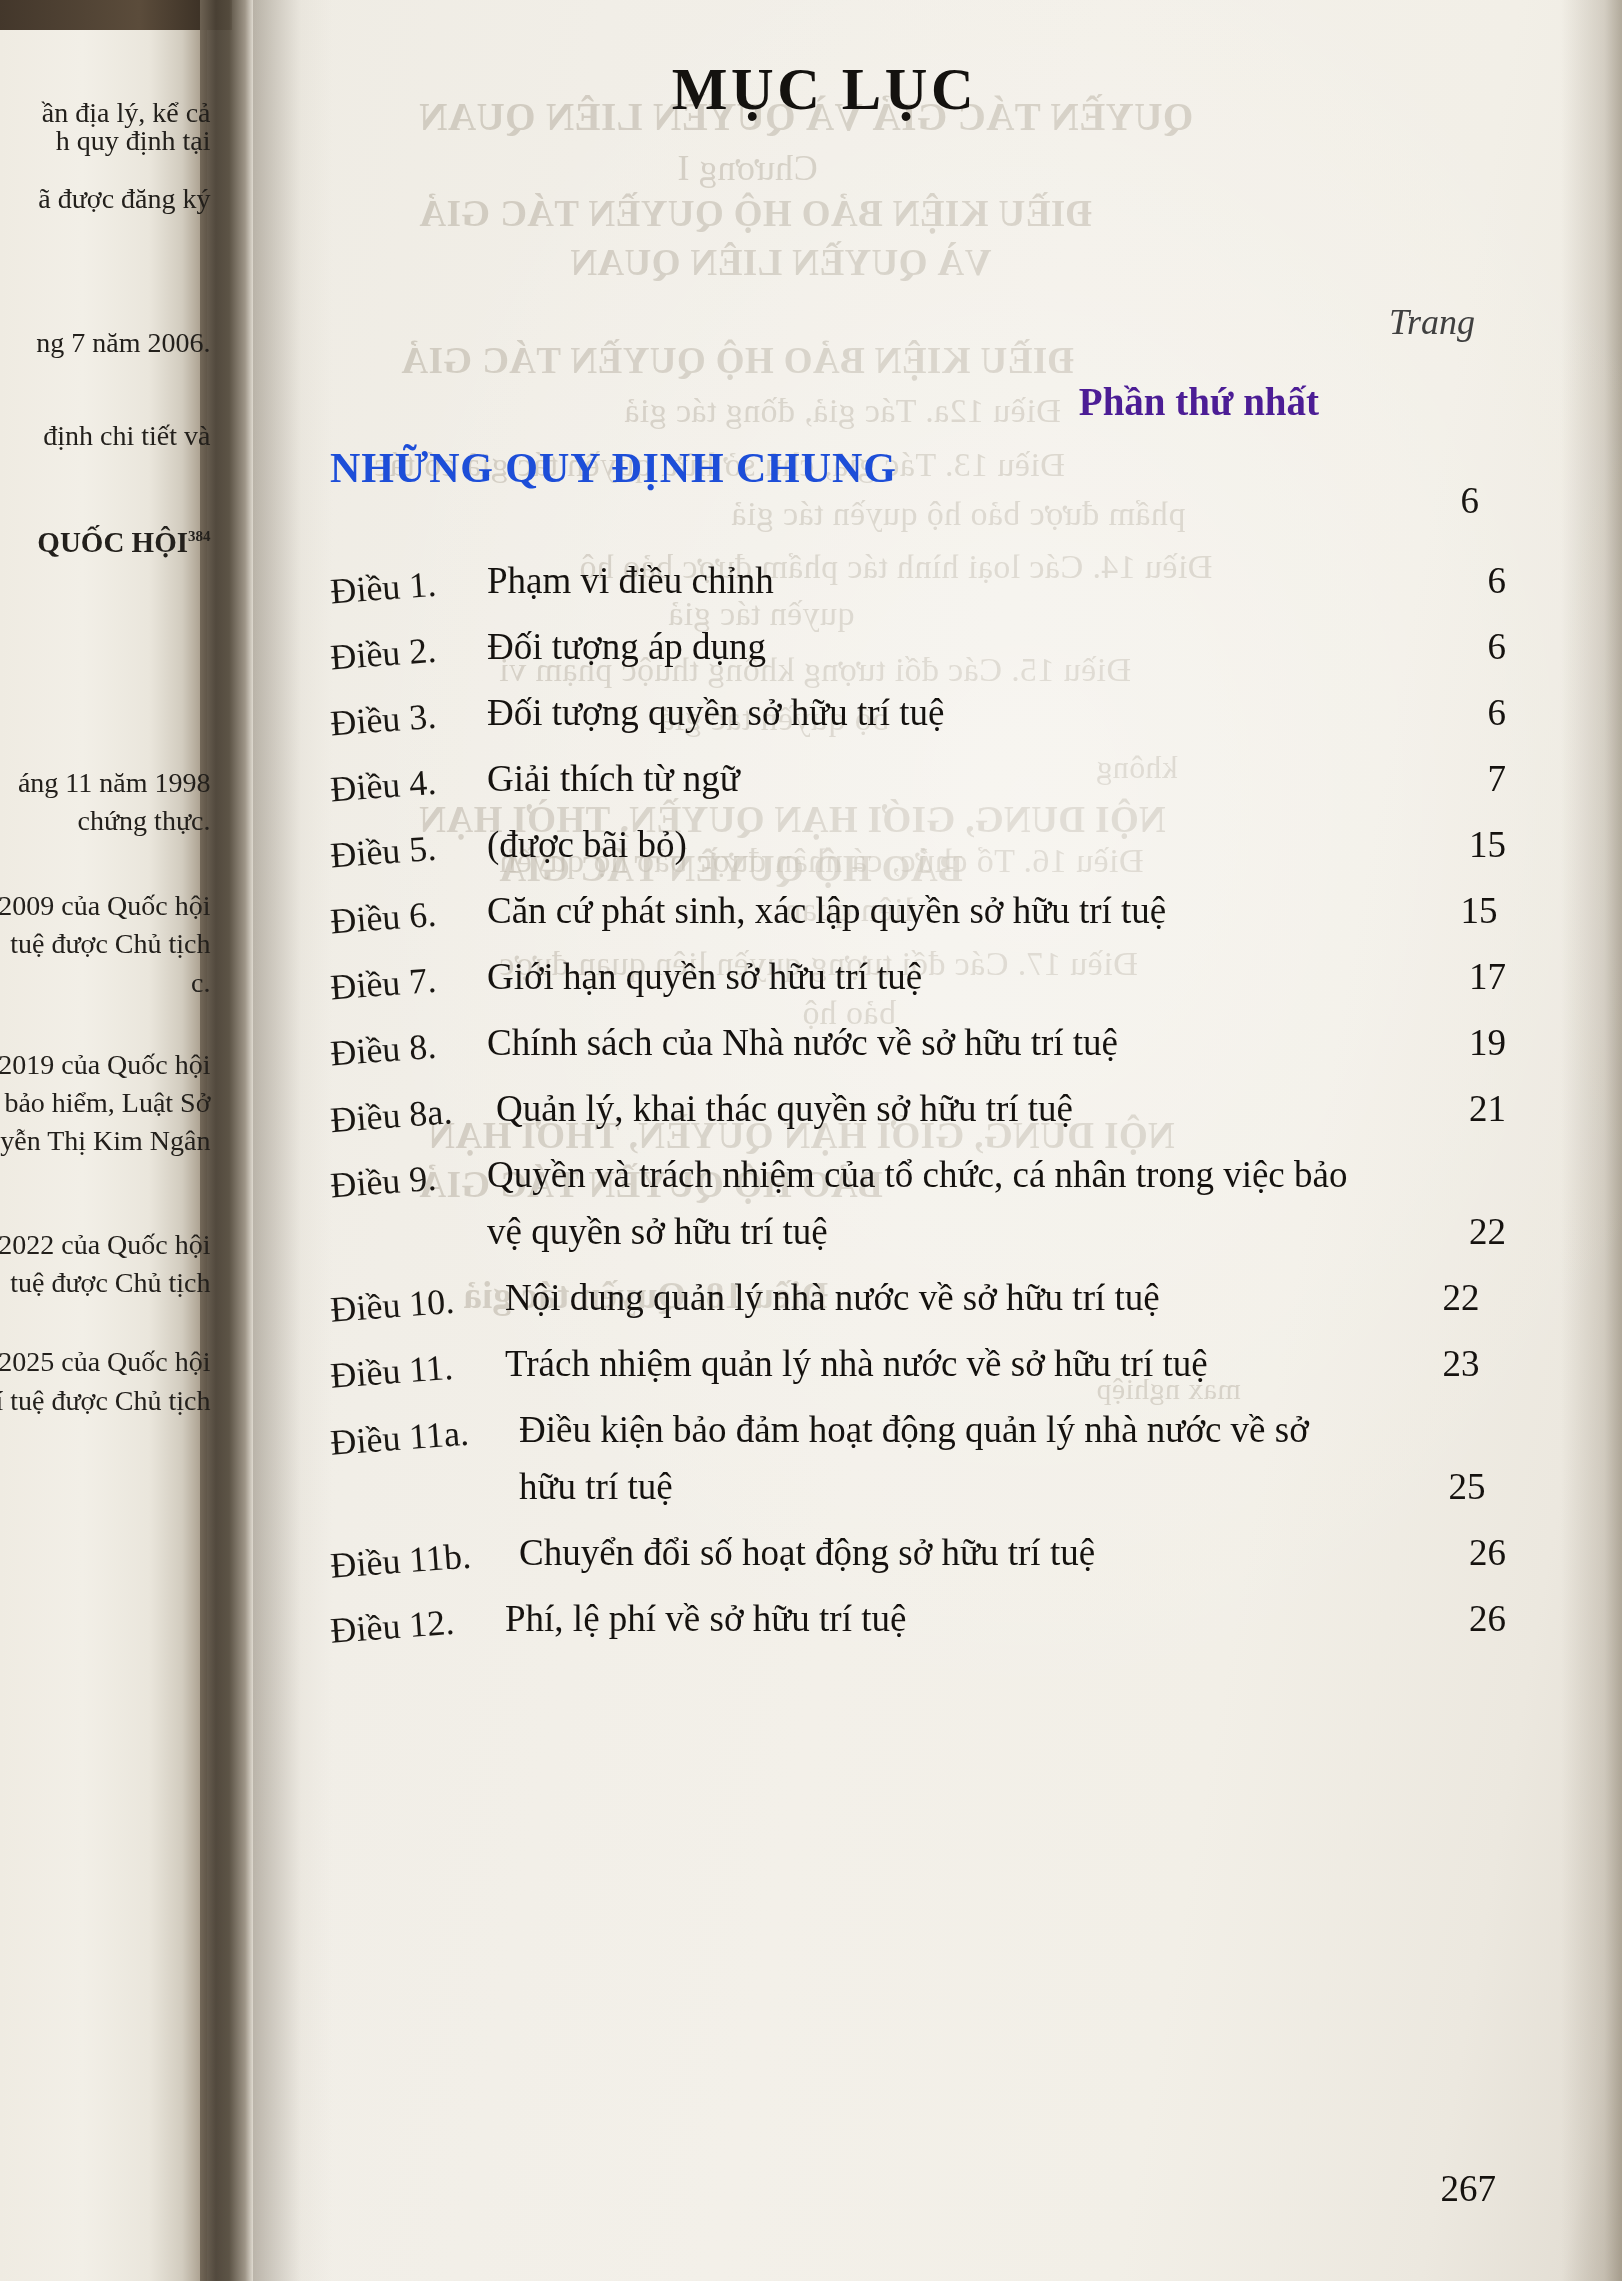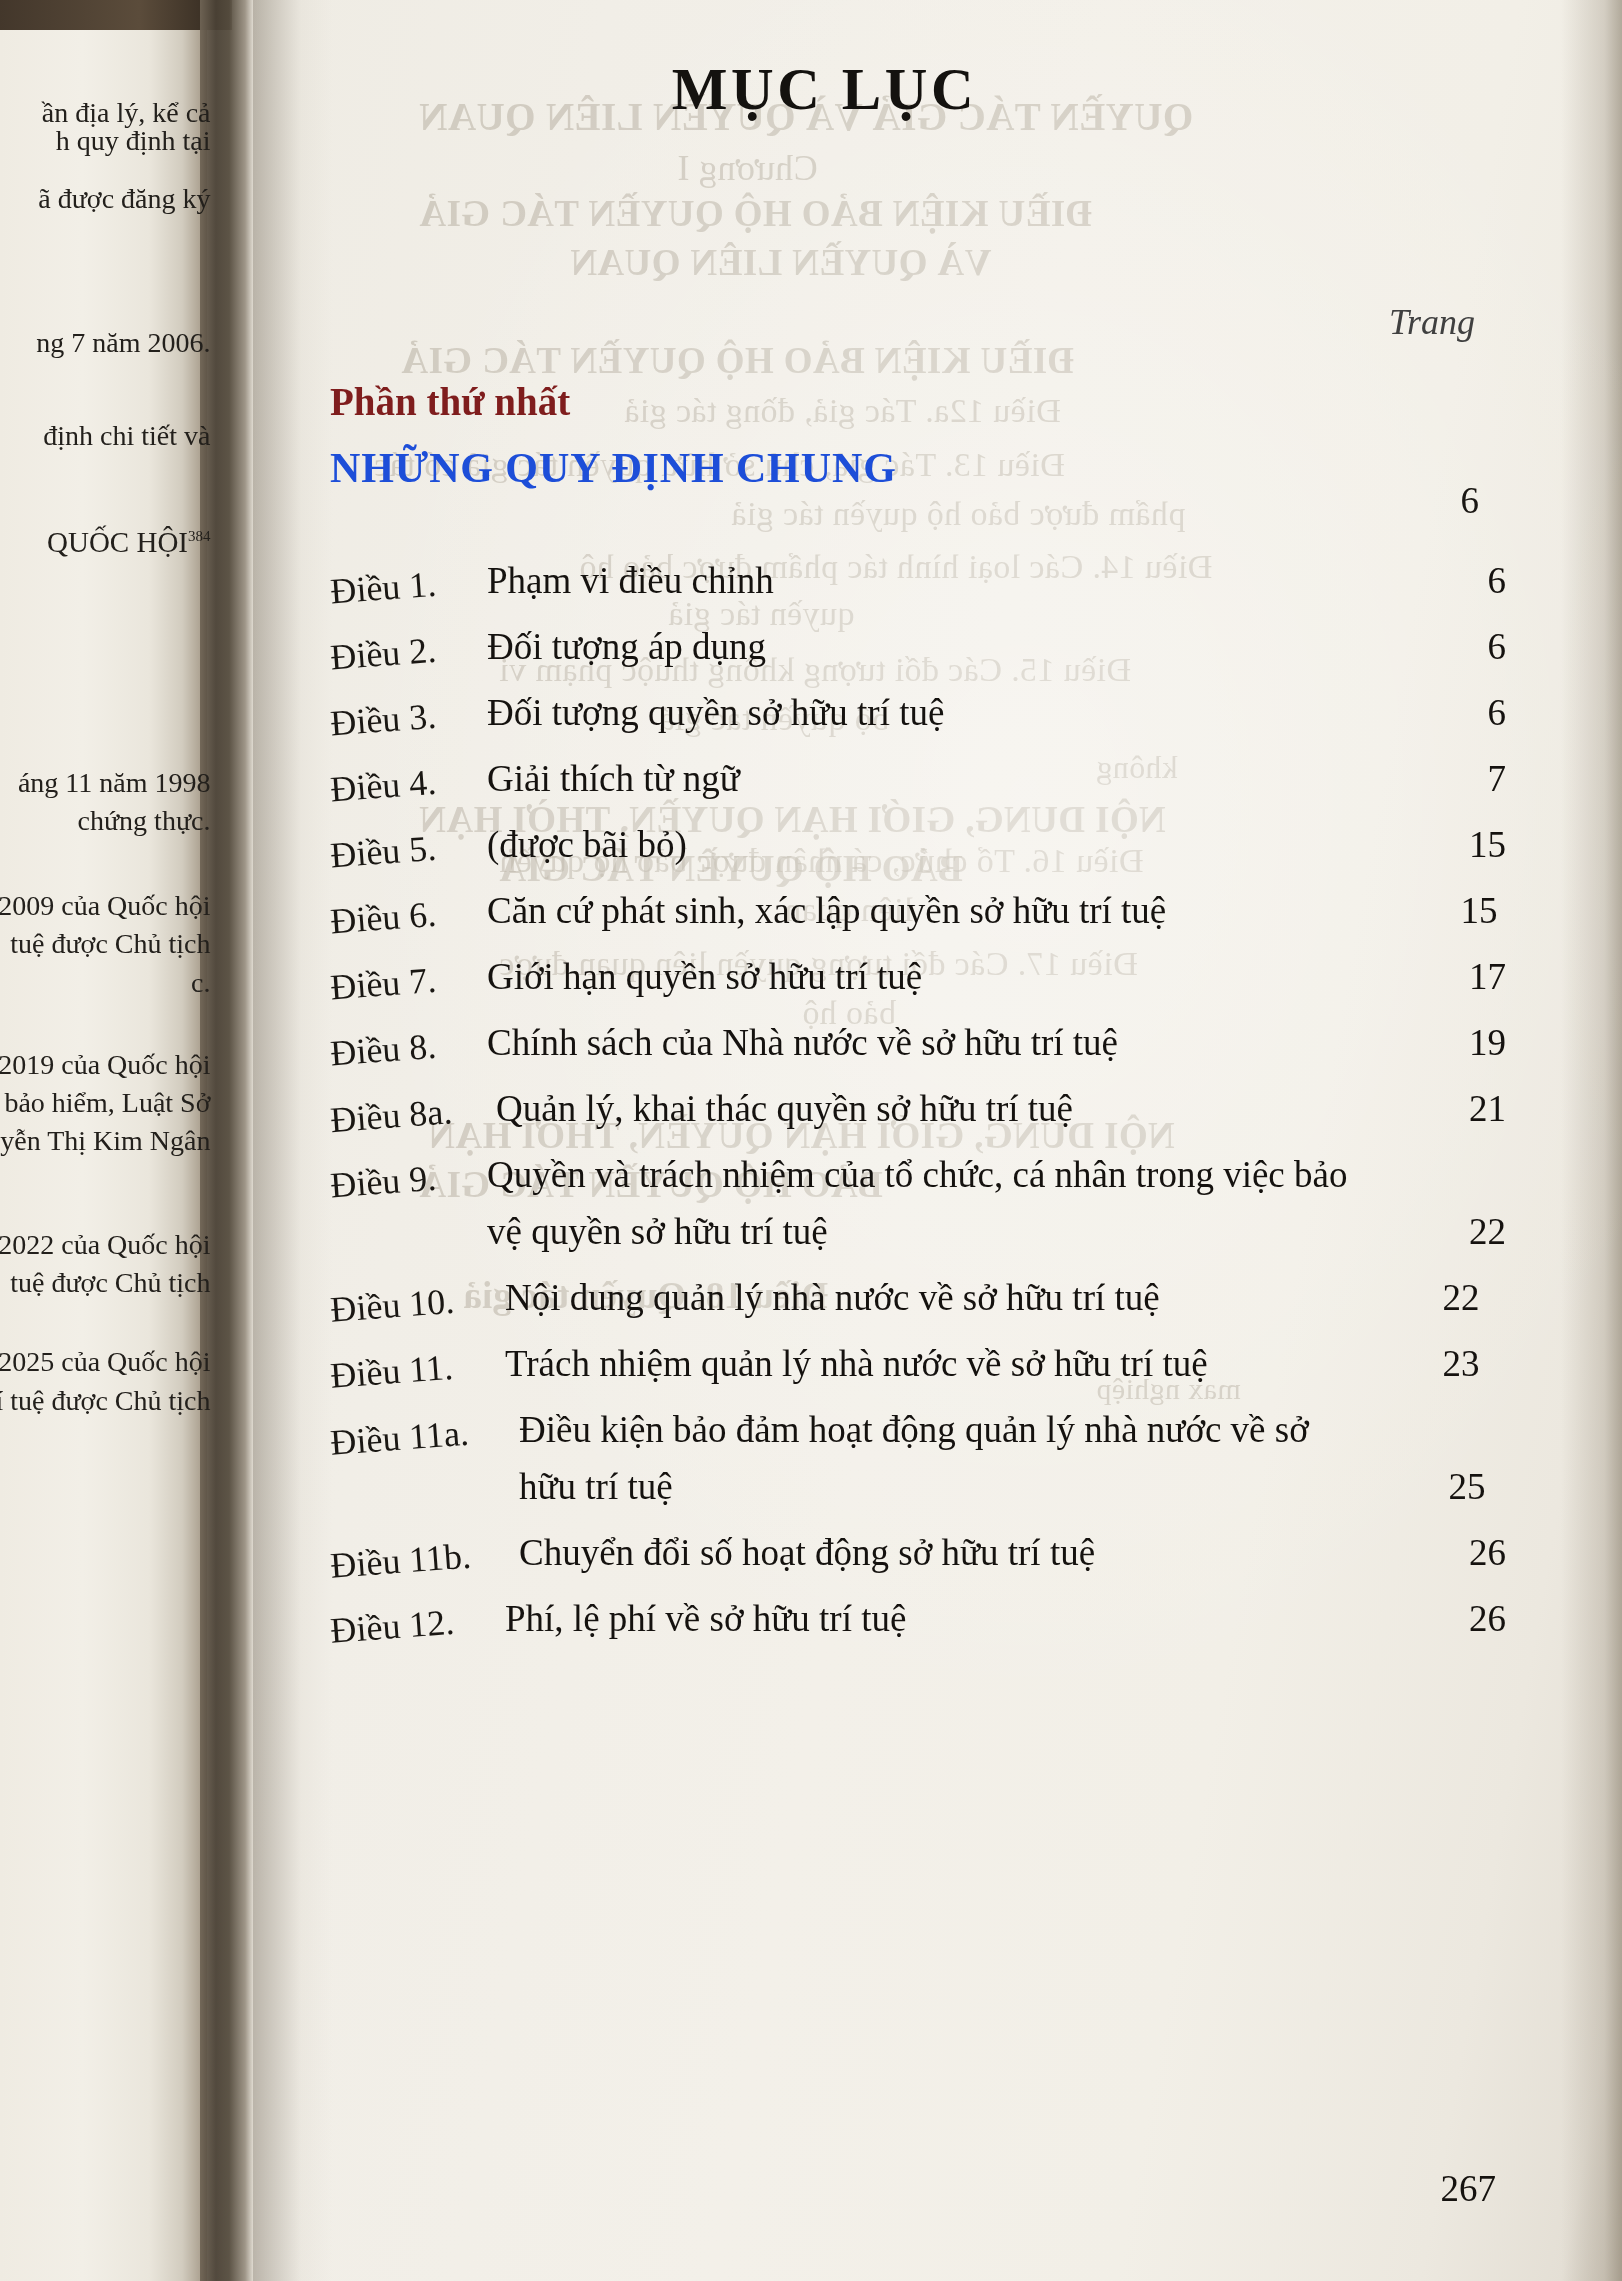--- a/index.html
+++ b/index.html
@@ -87,21 +87,21 @@
   }
   .leftcol .ln {
     position: absolute;
     right: 12.5px;
     color: #23201c;
     font-size: 28px;
     line-height: 30px;
     white-space: nowrap;
     font-family: "Liberation Serif", serif;
   }
-  .leftcol .ln.bold { font-weight: 400; font-size: 29px; }
+  .leftcol .ln.bold { font-weight: 700; font-size: 29px; }
   .leftcol .ln sup { font-size: 15px; vertical-align: super; }
 
   
   .content {
     position: absolute;
     left: 330px;
     top: 0;
     width: 1248px;
     height: 2281px;
   }
@@ -121,24 +121,24 @@
     top: 301px;
     font-size: 36px;
     font-style: italic;
     color: #404040;
   }
   .part-title {
     position: absolute;
     left: 0;
     top: 379px;
     width: 989px;
-    text-align: left;
+    text-align: right;
     font-size: 39px;
     font-weight: 700;
-    color: #7f1d1d;
+    color: #4c1d95;
   }
   .part-sub {
     position: absolute;
     left: 0;
     top: 444px;
     width: 998px;
     text-align: left;
     font-size: 42px;
     font-weight: 700;
     letter-spacing: 0.9px;

